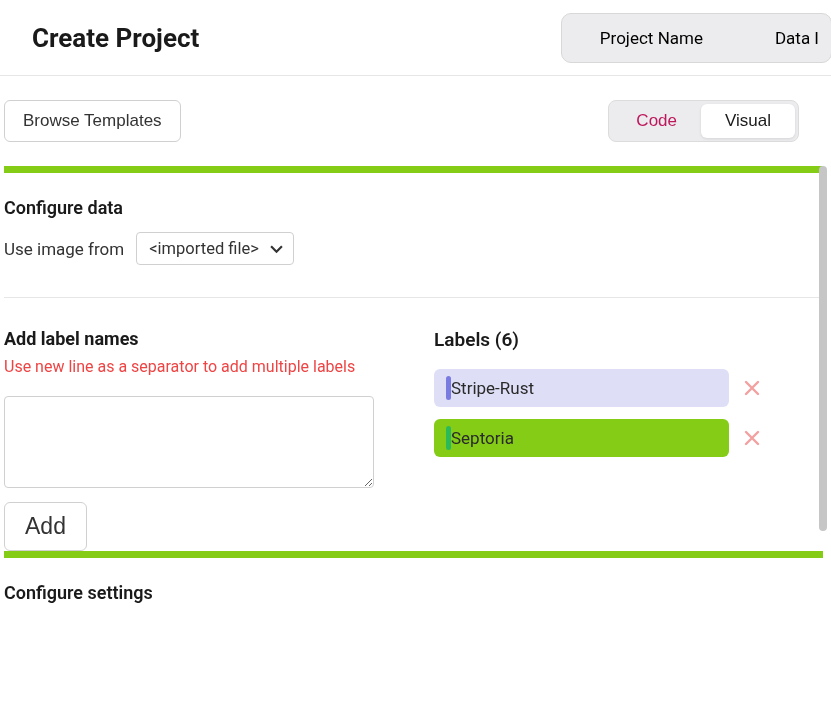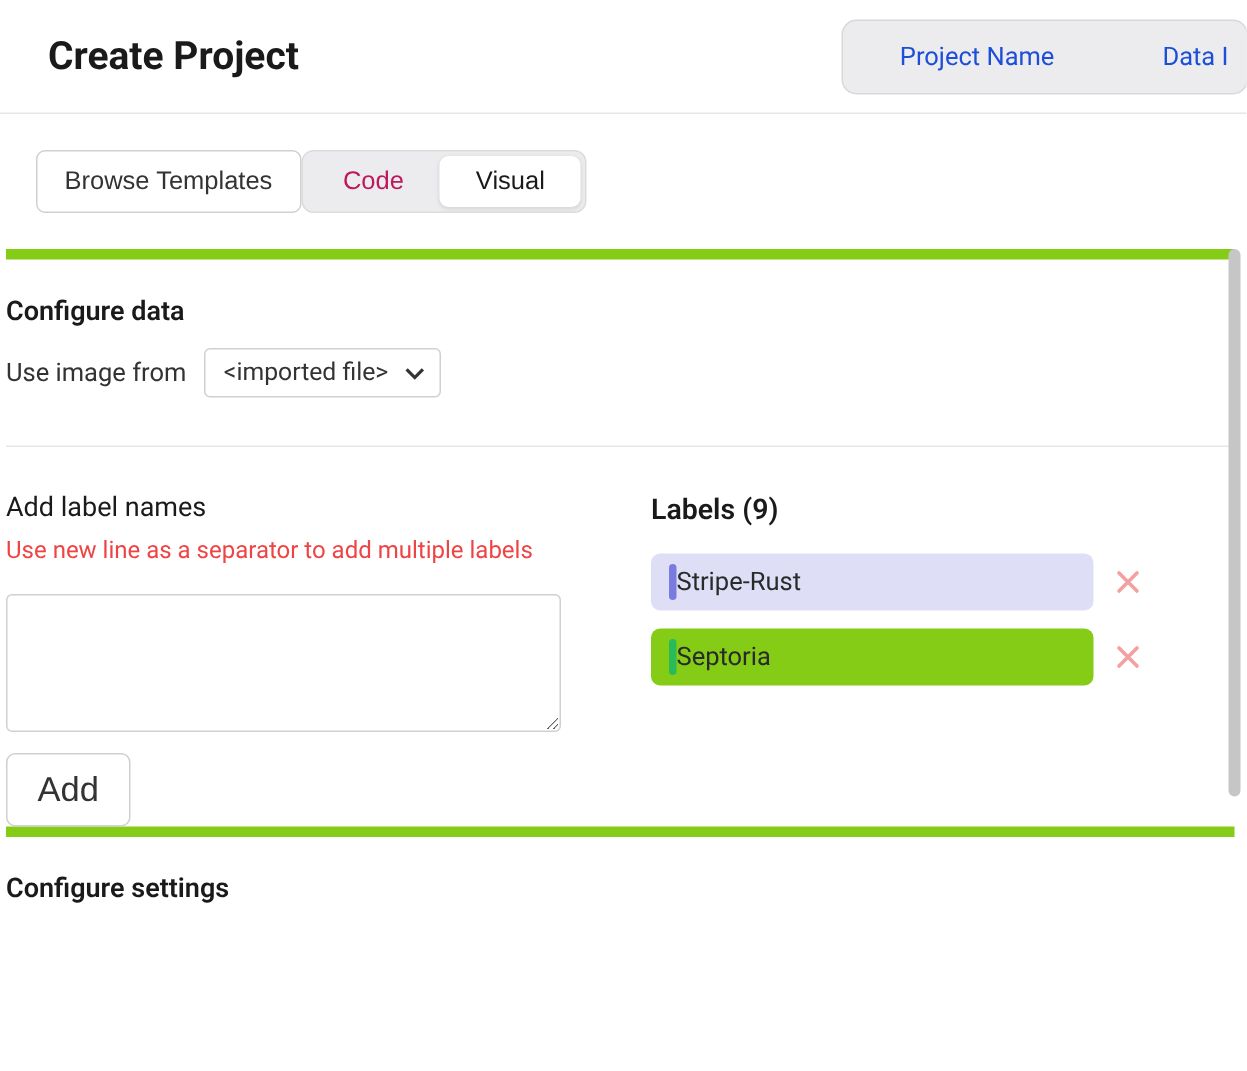--- a/index.html
+++ b/index.html
@@ -31,36 +31,36 @@
     display: flex;
     gap: 0;
     background: #ececee;
     border: 1px solid #d8d8d8;
     border-radius: 10px;
     padding: 2px;
     margin-right: -1px; 
   }
   .header-tab {
     font-size: 17px;
-    color: #1d4ed8;
+    color: #000000;
     padding: 12px 36px;
     border-radius: 8px;
   }
   .header-tab.truncated-right {
     padding-right: 10px;
     border-top-right-radius: 0;
     border-bottom-right-radius: 0;
   }
 
   
   .toolbar {
     display: flex;
     align-items: center;
-    justify-content: flex-start;
-    padding: 24px 8px 24px 24px;
+    justify-content: space-between;
+    padding: 24px 8px 24px 4px;
   }
   .browse-btn {
     font-size: 17px;
     font-weight: 500;
     color: #333;
     background: #fff;
     border: 1px solid #d0d0d0;
     border-radius: 6px;
     padding: 10px 18px;
     cursor: pointer;
@@ -155,21 +155,21 @@
   .col-left {
     width: 430px;
     padding-right: 24px;
   }
   .col-right {
     flex: 1;
     padding-right: 60px;
   }
   .subheading {
     font-size: 18px;
-    font-weight: 400;
+    font-weight: 700;
     color: #1a1a1a;
     margin-bottom: 6px;
   }
   .hint {
     font-size: 16px;
     color: #ef4444;
     line-height: 1.55;
     margin-bottom: 16px;
   }
   .label-textarea {
@@ -283,21 +283,21 @@
 
     <div class="two-col">
       <div class="col-left">
         <div class="subheading">Add label names</div>
         <div class="hint">Use new line as a separator to add multiple labels</div>
         <textarea class="label-textarea" style=""></textarea>
         <button class="add-btn">Add</button>
       </div>
 
       <div class="col-right">
-        <div class="labels-heading">Labels (9)</div>
+        <div class="labels-heading">Labels (6)</div>
 
         <div class="label-row">
           <div class="label-chip chip-purple">
             <span class="label-chip-bar bar-purple"></span>
             <span>Stripe-Rust</span>
           </div>
           <button class="remove-btn">
             <span>
               <svg width="18" height="18" viewBox="0 0 18 18">
                   <path d="M3 3 L15 15 M15 3 L3 15" stroke="currentColor" stroke-width="2.4" stroke-linecap="round"></path>

